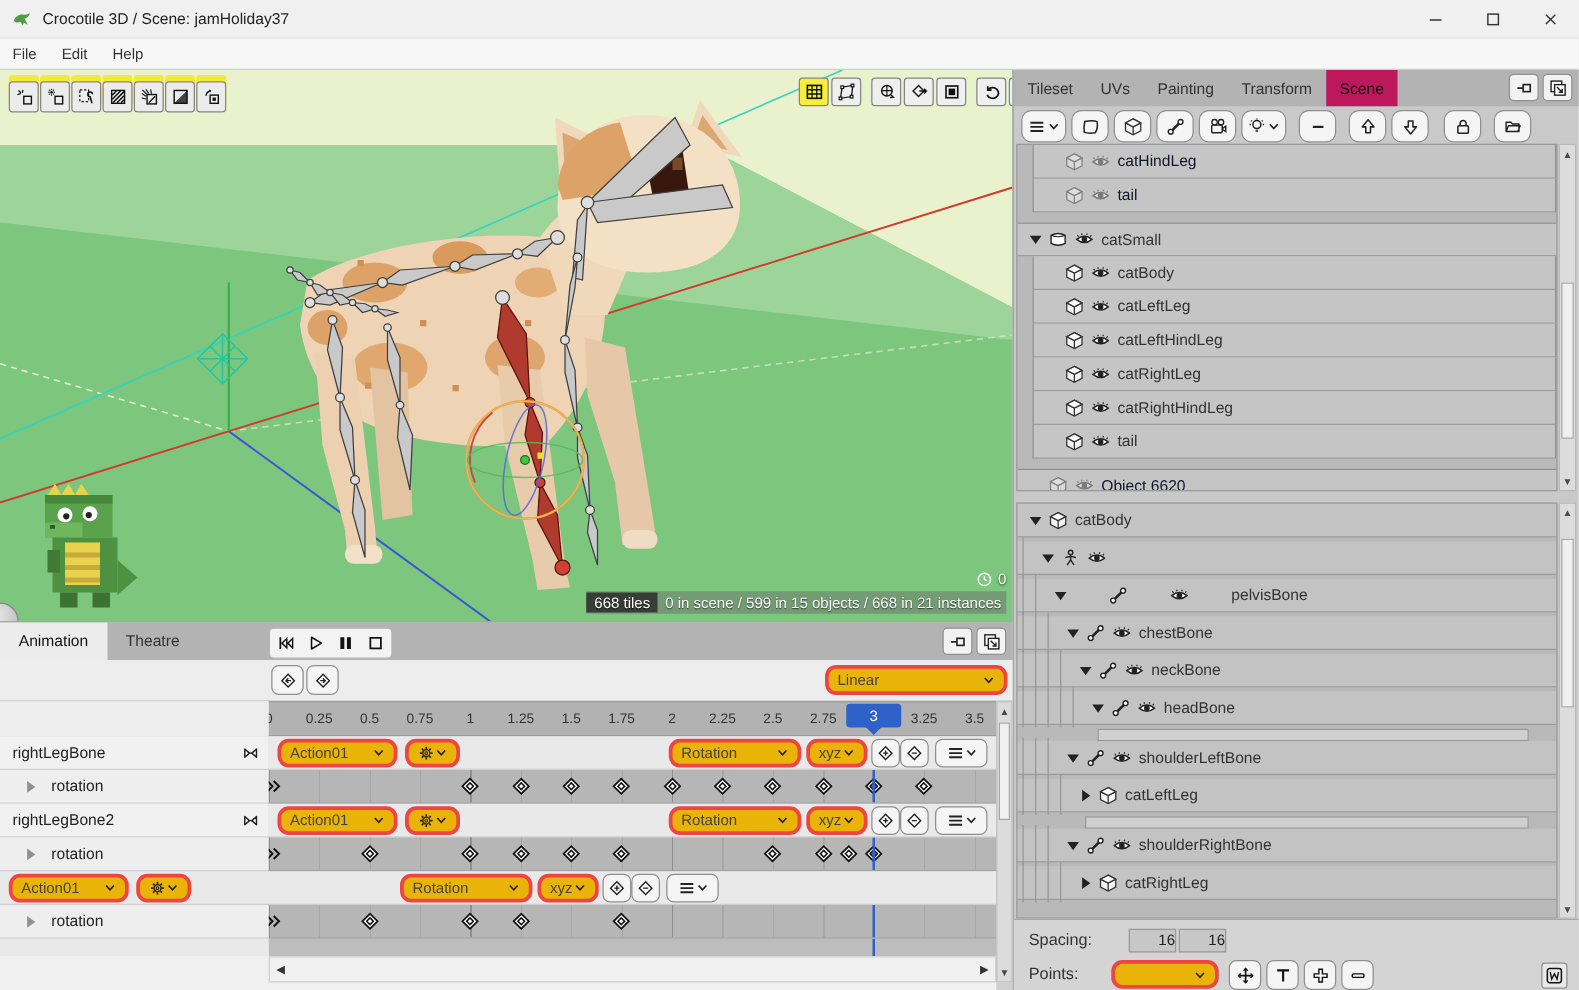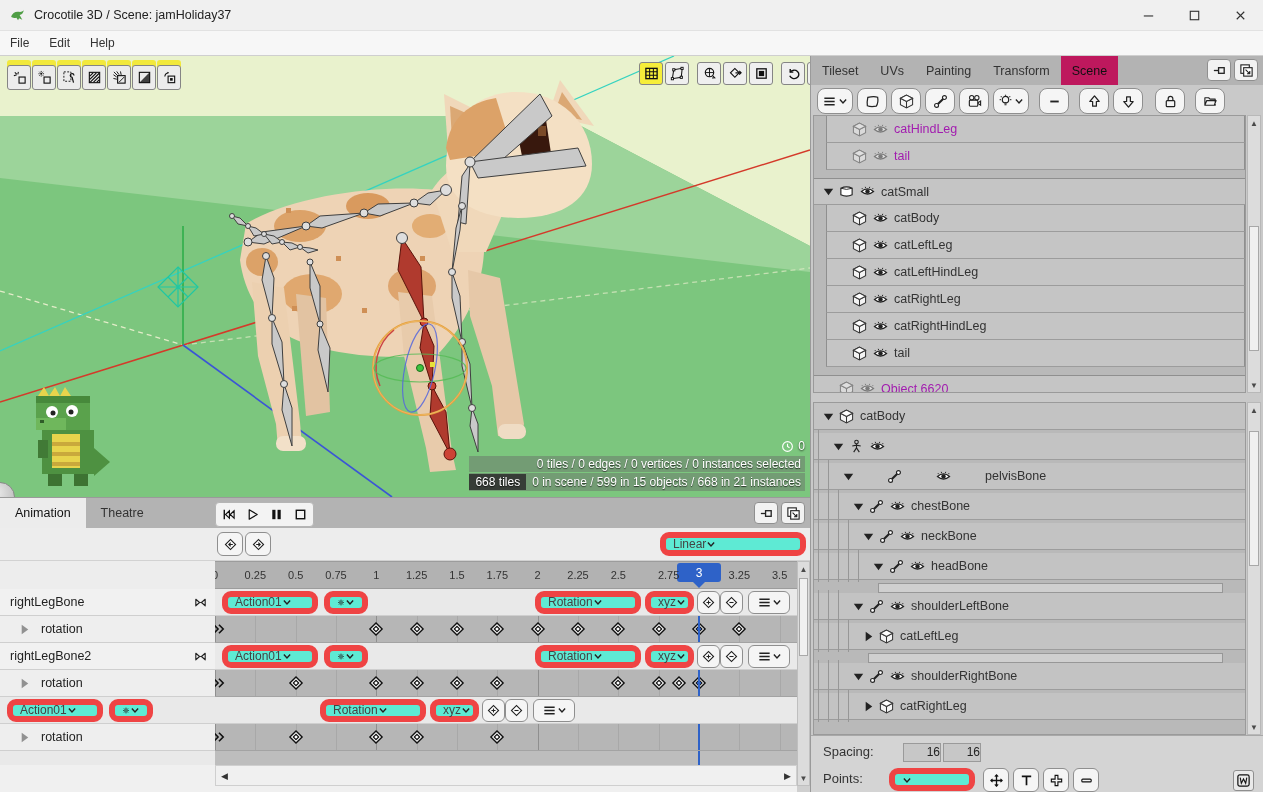--- a/index.html
+++ b/index.html
@@ -41,37 +41,37 @@
 .winbtns{position:absolute;right:5px;top:3px;display:flex;gap:3px}
 .sqbtn{width:24px;height:22px;background:#f2f2f2;border:1px solid #8f8f8f;border-radius:4px;display:flex;align-items:center;justify-content:center;padding:0}
 .rtools{position:absolute;left:6px;top:31px;right:6px;height:28px;display:flex;align-items:center}
 .tbtn{height:26px;min-width:30px;background:#f5f5f5;border:1px solid #8f8f8f;border-radius:8px;display:flex;align-items:center;justify-content:center;margin-right:4px;padding:0 4px;gap:1px}
 .tree{position:absolute;left:2px;width:433px;background:#b9b9b9;overflow:hidden;border:1px solid #9a9a9a}
 #tree1{top:59px;height:278px}
 #tree2{top:346px;height:333px}
 .trow{height:27px;display:flex;align-items:center;background:#c5c5c5;border-bottom:1px solid #9c9c9c;position:relative;font-size:12.5px;color:#333;flex:none}
 .trow.inset{margin-left:12px;border-left:1px solid #8f8f8f;border-right:1px solid #8f8f8f}
 .trow.header{border-top:1px solid #8f8f8f}
-.trow.dim{color:#a21caf}
+.trow.dim{color:#0f172a}
 .trow.dim .ic{opacity:.45}
 .tgap{flex:none}
 .texp{width:16px;display:flex;justify-content:center;margin-left:6px}
 .ticon{margin:0 3px}
 .tlabel{margin-left:3px;white-space:nowrap}
 .guide{position:absolute;top:-3px;bottom:-3px;width:1px;background:#979797}
 .stripRow{height:10px;background:#cfcfcf;border:1px solid #979797;margin-right:22px;flex:none}
 .t2row{background:#c3c3c3;margin-bottom:3px}
 .vsb{position:absolute;width:14px;background:#dcdcdc;border:1px solid #b8b8b8}
 .sba{position:absolute;left:0;right:0;height:14px;display:flex;align-items:center;justify-content:center;color:#4a4a4a;font-size:8px}
 .sbt{position:absolute;left:1px;right:1px;background:#f0f0f0;border:1px solid #a8a8a8}
 .rbottom{position:absolute;left:0;right:0;top:679px;bottom:0;background:#d4d4d4;border-top:1px solid #a8a8a8;font-size:13px;color:#333}
 .spl{position:absolute;left:12px;top:8px}
 .spin{position:absolute;top:7px;width:38px;height:19px;background:#c7c7c7;border:1px solid #9a9a9a;text-align:right;font-size:12px;line-height:17px;color:#222}
 .ptl{position:absolute;left:12px;top:35px}
-.selbox{background:#5eead4;border:6px solid #ef4444;border-radius:9px;display:flex;align-items:center;font-size:12px;color:#444;padding:0 7px}
+.selbox{background:#eab308;border:3px solid #ef4444;border-radius:9px;display:flex;align-items:center;justify-content:space-between;font-size:12px;color:#444;padding:0 7px}
 .ptsel{position:absolute;left:78px;top:32px;width:86px;height:23px}
 .ptbtns{position:absolute;left:172px;top:32px;display:flex;gap:4px}
 .kbtn{width:26px;height:24px;background:#f5f5f5;border:1px solid #8f8f8f;border-radius:6px;display:flex;align-items:center;justify-content:center;padding:0}
 .wboxb{position:absolute;right:9px;top:34px;width:21px;height:21px;background:#e9e9e9;border:1px solid #8f8f8f;border-radius:3px;display:flex;align-items:center;justify-content:center;padding:0}
 
 .apanel{position:absolute;left:0;top:497px;width:810px;height:220px;background:#c9c9c9;border-top:1px solid #9a9a9a}
 .atabs{position:absolute;top:0;left:0;right:0;height:30px;background:#b3b3b3;display:flex}
 .atab{padding:0 15px;display:flex;align-items:center;font-size:12.5px;color:#333;cursor:default}
 .atab.active{background:#ececec;color:#111}
 .playback{position:absolute;left:215px;top:4px;display:flex;gap:1px;background:#f3f3f3;border:1px solid #b5b5b5;border-radius:4px;padding:1px}
@@ -371,21 +371,20 @@
   <div class="vstatus">
     <div class="vclock" style="color: rgb(255, 255, 255);">
       <span class="icw" id="clockico">
           <svg class="ic" viewBox="0 0 16 16" fill="none">
             <circle cx="8" cy="8" r="6" stroke="currentColor" stroke-width="1.4"></circle>
             <path d="M8 4.5V8l2.5 1.5" stroke="currentColor" stroke-width="1.4"></path>
           </svg>
         </span>
       <span>0</span>
     </div>
-    <div class="sline">0 tiles / 0 edges / 0 vertices / 0 instances selected</div>
     <div class="sline2">
       <span class="badge">668 tiles</span><span>0 in scene / 599 in 15 objects / 668 in 21 instances</span>
     </div>
   </div>
   <div class="navball"></div>
 </div>
 
 <div class="rpanel">
   <div class="rtabs" id="rtabs">
       <span class="rtab">Tileset</span>
@@ -1033,21 +1032,21 @@
         <span class="rtick" style="left: 40.3325px;">0.25</span>
         <span class="rtick" style="left: 80.665px;">0.5</span>
         <span class="rtick" style="left: 120.998px;">0.75</span>
         <span class="rtick" style="left: 161.33px;">1</span>
         <span class="rtick" style="left: 201.662px;">1.25</span>
         <span class="rtick" style="left: 241.995px;">1.5</span>
         <span class="rtick" style="left: 282.327px;">1.75</span>
         <span class="rtick" style="left: 322.66px;">2</span>
         <span class="rtick" style="left: 362.993px;">2.25</span>
         <span class="rtick" style="left: 403.325px;">2.5</span>
-        <span class="rtick" style="left: 443.658px; margin-left: 10px;">2.75</span>
+        <span class="rtick" style="left: 443.658px;">2.75</span>
         <span class="rtick" style="left: 524.322px;">3.25</span>
         <span class="rtick" style="left: 564.655px;">3.5</span>
       </div>
   </div>
   <div class="tracks" id="tracks">
       <div class="band">
         <div class="lcell">
           <span>rightLegBone</span>
           <span class="icw pinright">
             <svg class="ic" viewBox="0 0 16 16" fill="none">

